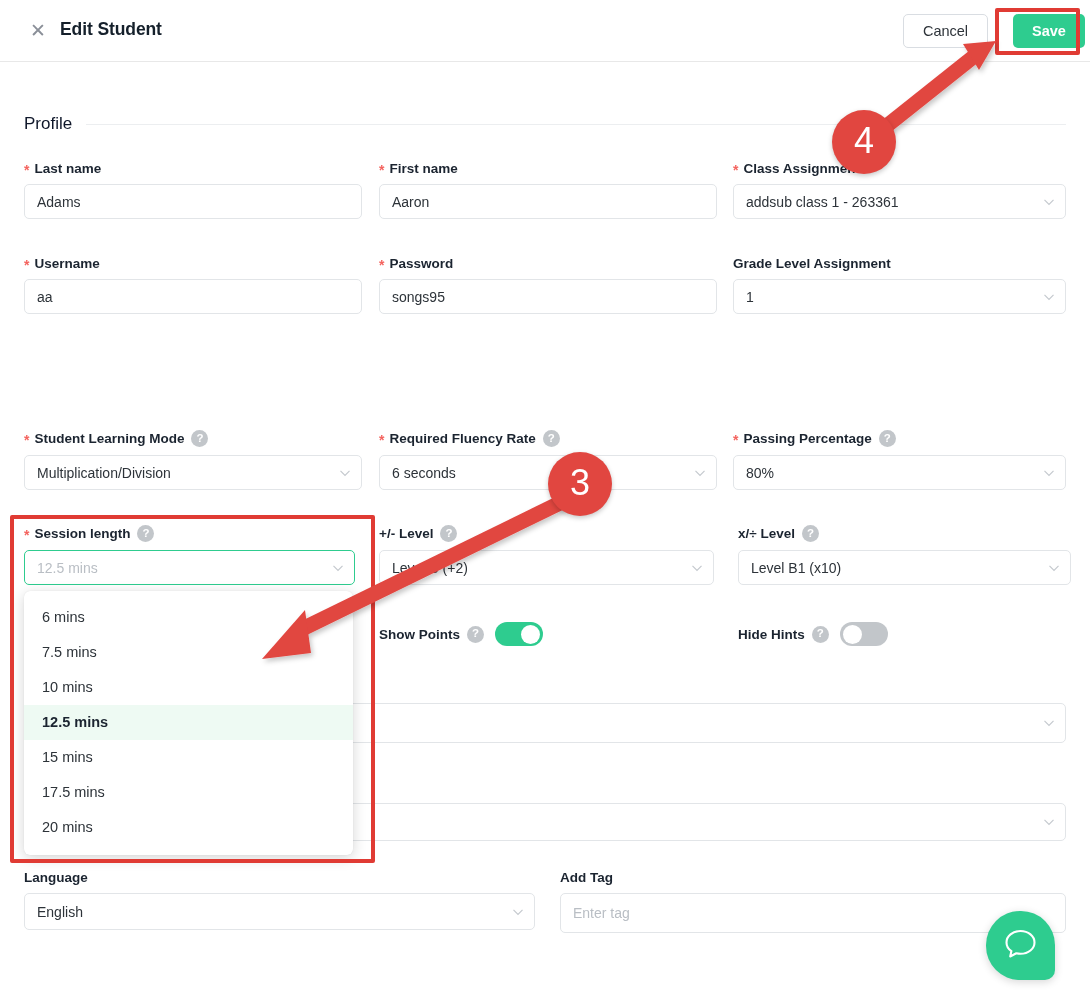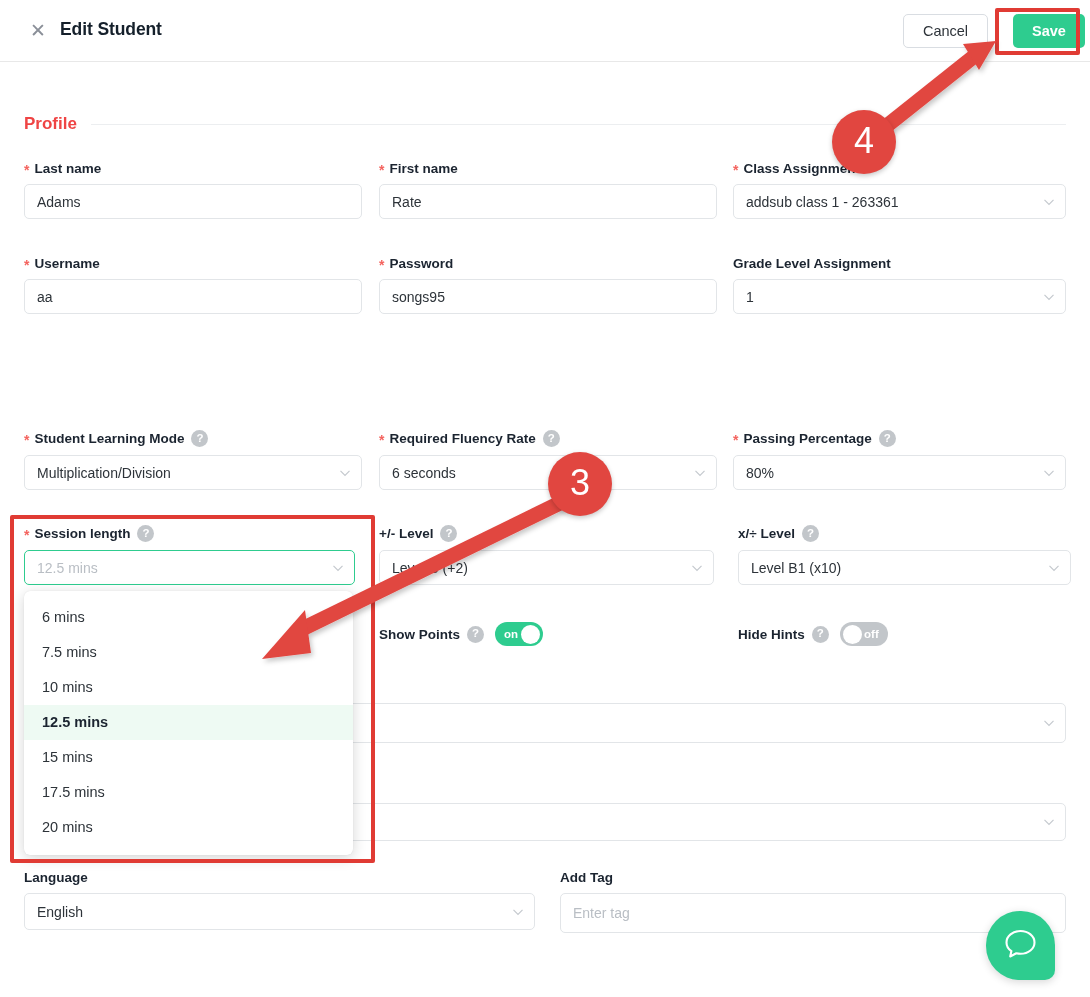--- a/index.html
+++ b/index.html
@@ -35,21 +35,21 @@
     position:absolute; left:1001px; top:14px; width:72px; height:34px;
     border:none; border-radius:5px; background:#2ecc8f;
     font-size:14.5px; color:#fff; font-weight:700;
     font-family:"Liberation Sans",sans-serif; cursor:pointer;margin-left:12px;
   }
 
   
   .section-head {
     position:absolute; display:flex; align-items:center; gap:14px;
   }
-  .section-head .stitle { font-size:17px; font-weight:700; color:#ef4444; white-space:nowrap; }
+  .section-head .stitle { font-size:17px; font-weight:400; color:#0f172a; white-space:nowrap; }
   .section-head .rule { height:1px; background:#eceef0; flex:1 1 auto; }
 
   
   .field { position:absolute; }
   .flabel {
     font-size:13.5px; font-weight:700; color:#1b2430;
     display:flex; align-items:center; white-space:nowrap;
   }
   .req { color:#f4645f; font-weight:700; margin-right:5px; font-size:14px; line-height:1; position:relative; top:1px;}
   .help-icon {
@@ -89,21 +89,21 @@
   }
   .toggle.on  { background:#2ecc8f; }
   .toggle.off { background:#c2c6ca; }
   .toggle .knob {
     position:absolute; top:2.5px; width:19px; height:19px;
     border-radius:50%; background:#fff;
   }
   .toggle.on  .knob { right:3px; }
   .toggle.off .knob { left:3px; }
   .toggle .tlabel {
-    position:absolute; top:0; height:36px; line-height:24px;
+    position:absolute; top:16px; height:36px; line-height:24px;
     font-size:11.5px; color:#fff; font-weight:700;
   }
   .toggle.on  .tlabel { left:9px; }
   .toggle.off .tlabel { right:9px; }
 
   
   .dropdown {
     position:absolute; left:24px; top:591px; width:329px;
     background:#fff; border-radius:6px;
     box-shadow:0 3px 14px rgba(0,0,0,.17), 0 0 1px rgba(0,0,0,.12);
@@ -164,21 +164,21 @@
       <span>Adams</span>
     </div>
   </div>
 
   <div class="field" style="left:379px; top:161px; width:338px;">
     <div class="flabel">
       <span class="req">*</span>
       <span>First name</span>
     </div>
     <div class="ctrl">
-      <span>Rate</span>
+      <span>Aaron</span>
     </div>
   </div>
 
   <div class="field" style="left:733px; top:161px; width:333px;">
     <div class="flabel">
       <span class="req">*</span>
       <span>Class Assignment</span>
     </div>
     <div class="ctrl select">
       <span>addsub class 1 - 263361</span>

